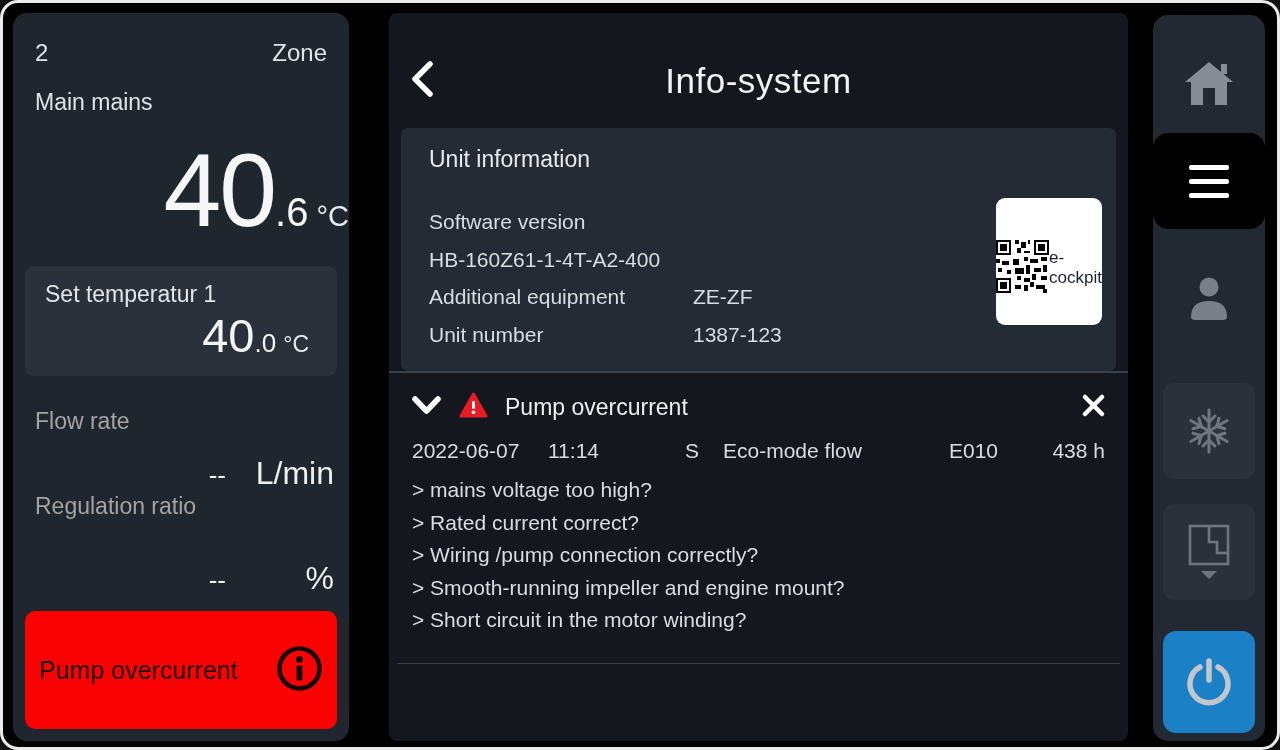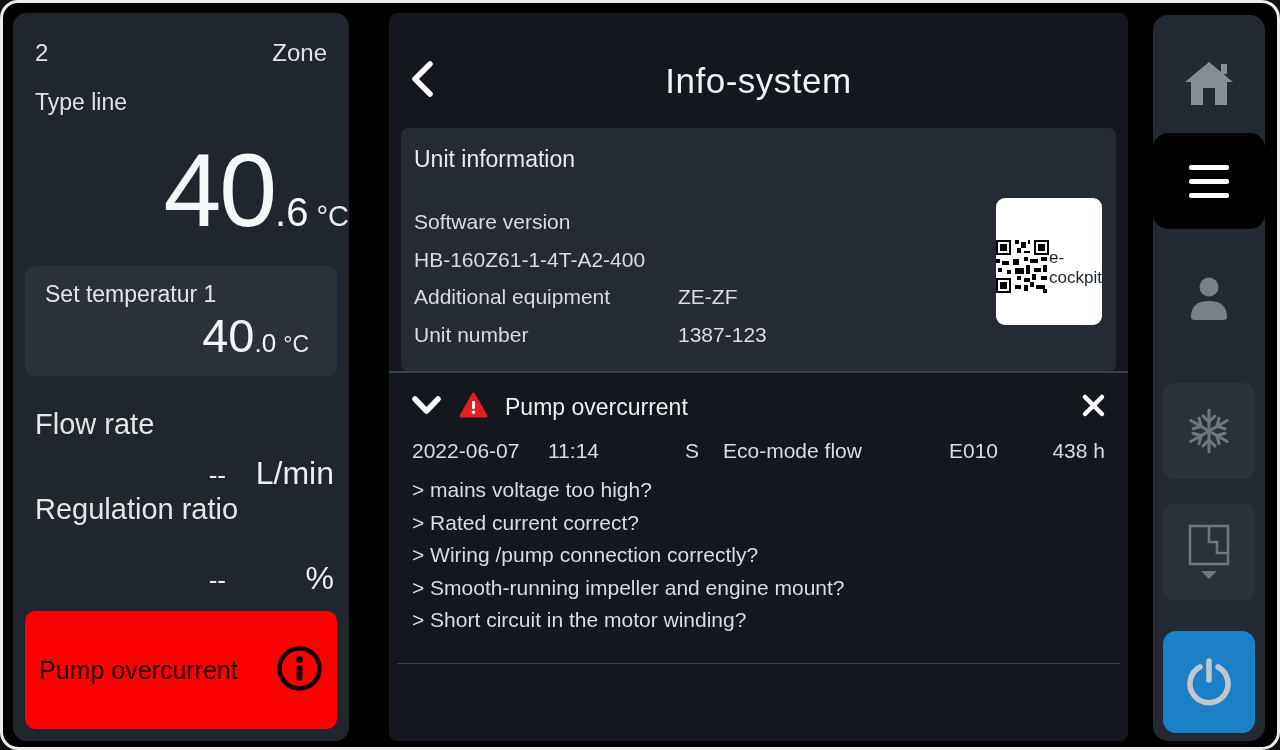--- a/index.html
+++ b/index.html
@@ -24,21 +24,21 @@
   .big-temp .unit { font-size:29px; color:#e8ebee; margin-left:8px; }
   .set-box {
     position:absolute; left:12px; right:12px; top:253px; height:110px;
     background:#2a313b; border-radius:9px; padding:15px 20px; cursor:pointer;
   }
   .set-box .lbl { font-size:23px; color:#e3e6e9; }
   .set-val { text-align:right; padding-right:8px; margin-top:0px; white-space:nowrap; }
   .set-val .int { font-size:47px; font-weight:300; color:#f2f4f5; }
   .set-val .frac { font-size:26px; color:#f2f4f5; }
   .set-val .unit { font-size:23px; color:#e8ebee; margin-left:7px; }
-  .meas-label { position:absolute; left:22px; font-size:29px; color:#e5e5e5; }
+  .meas-label { position:absolute; left:22px; font-size:23px; color:#a3a3a3; }
   .meas-row { position:absolute; right:15px; display:flex; align-items:baseline; font-size:26px; color:#eceef0; }
   .meas-row .val { min-width:60px; text-align:right; }
   .meas-row .unit { width:86px; text-align:right; margin-left:22px; font-size:32px; }
   .alarm-box {
     position:absolute; left:12px; right:12px; bottom:12px; height:118px;
     background:#fa0202; border-radius:10px; display:flex; align-items:center;
     padding:0 14px; cursor:pointer;
   }
   .alarm-box .txt { font-size:25px; color:#210000; }
   .alarm-box .info-ic { margin-left:auto; }
@@ -46,21 +46,21 @@
   .center-panel {
     position:absolute; left:386px; top:10px; width:739px; height:728px;
     background:#14181e; border-radius:8px; color:#dde0e4;
   }
   .cp-header { position:absolute; top:0; left:0; right:0; height:105px; }
   .back-btn { position:absolute; left:20px; top:46px; cursor:pointer; width:30px; height:40px; }
   .cp-title { position:absolute; top:48px; left:0; right:0; text-align:center;
     font-size:35px; color:#f1f2f4; letter-spacing:.5px; }
   .unit-box {
     position:absolute; left:12px; right:12px; top:115px; height:243px;
-    background:#242b34; border-radius:7px; padding:18px 13px;
+    background:#242b34; border-radius:7px; padding:18px 28px;
   }
   .unit-title { font-size:23px; color:#e8eaed; margin-bottom:30px; }
   .u-row { display:flex; font-size:21px; line-height:37.5px; color:#d9dce0; }
   .u-row .l { width:264px; flex:none; }
   .qr-card {
     position:absolute; right:14px; top:70px; width:106px; height:127px;
     background:#fff; border-radius:9px; display:flex; flex-direction:row;
     align-items:center; padding-top:9px;
   }
   .qr-card .qr-lbl { font-size:17px; color:#1c2430; margin-top:3px; }
@@ -98,21 +98,21 @@
 </head>
 <body>
 
 <div class="screen">
 
   <div class="left-panel">
     <div class="zone-row">
       <span>2</span>
       <span>Zone</span>
     </div>
-    <div class="mainline-label">Type line</div>
+    <div class="mainline-label">Main mains</div>
     <div class="big-temp">
       <span class="int">40</span><span class="frac">.6</span><span class="unit">°C</span>
     </div>
     <div class="set-box">
       <div class="lbl">Set temperatur 1</div>
       <div class="set-val">
         <span class="int">40</span><span class="frac">.0</span><span class="unit">°C</span>
       </div>
     </div>
     <div class="meas-label" style="top:395px;">Flow rate</div>

